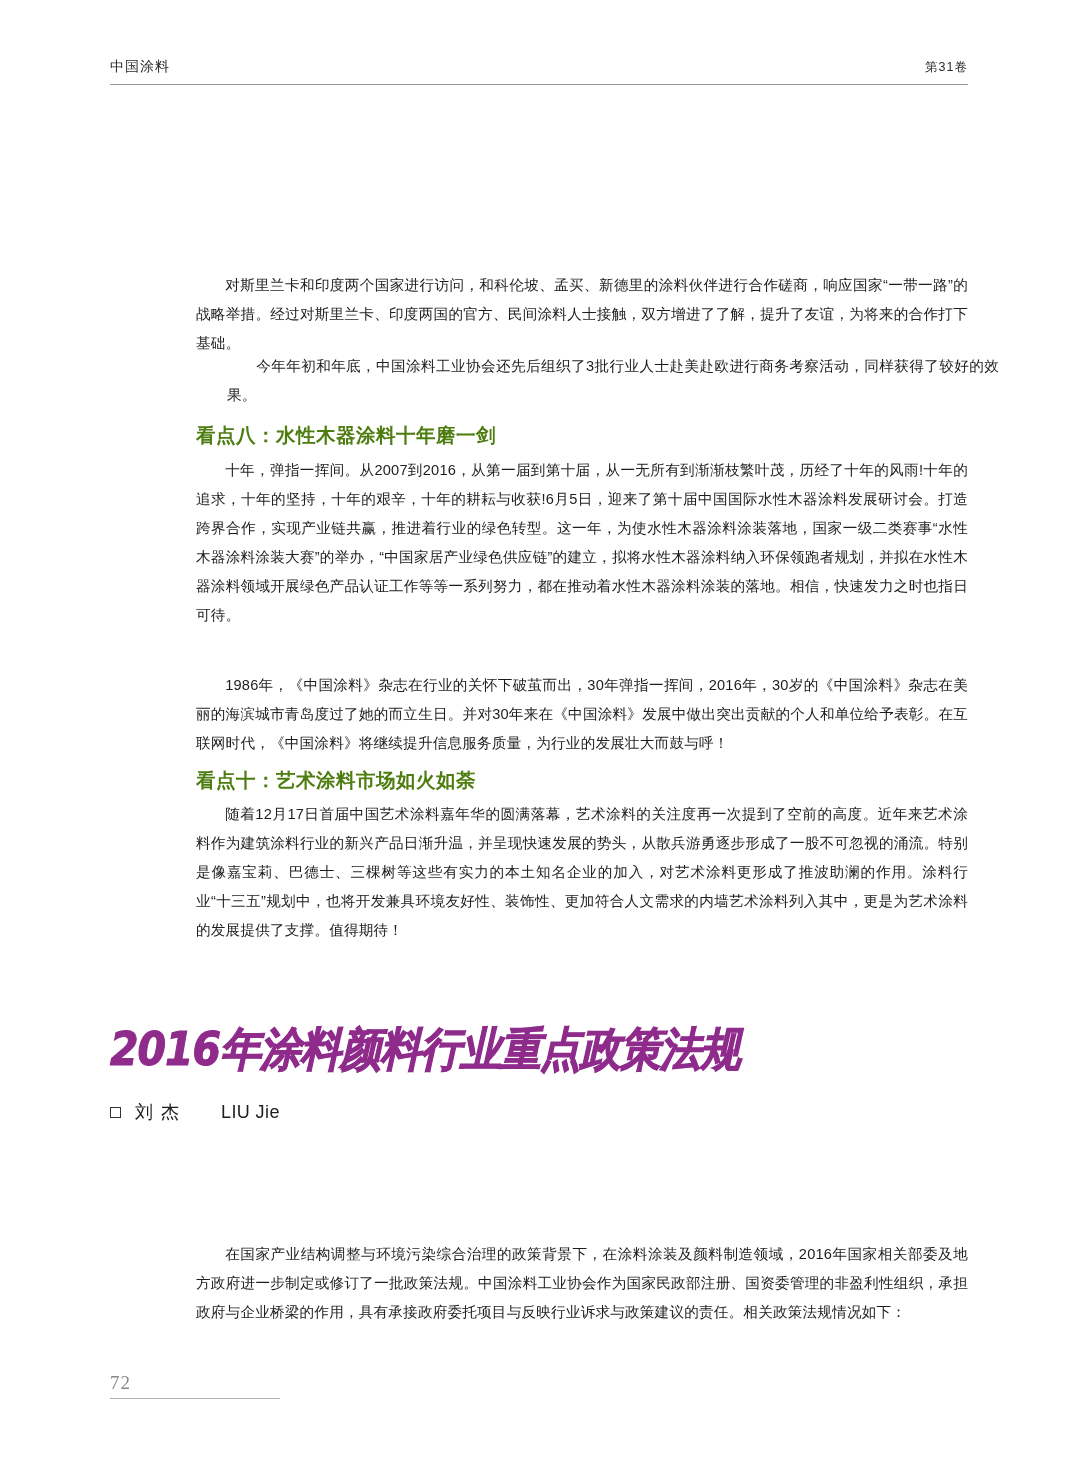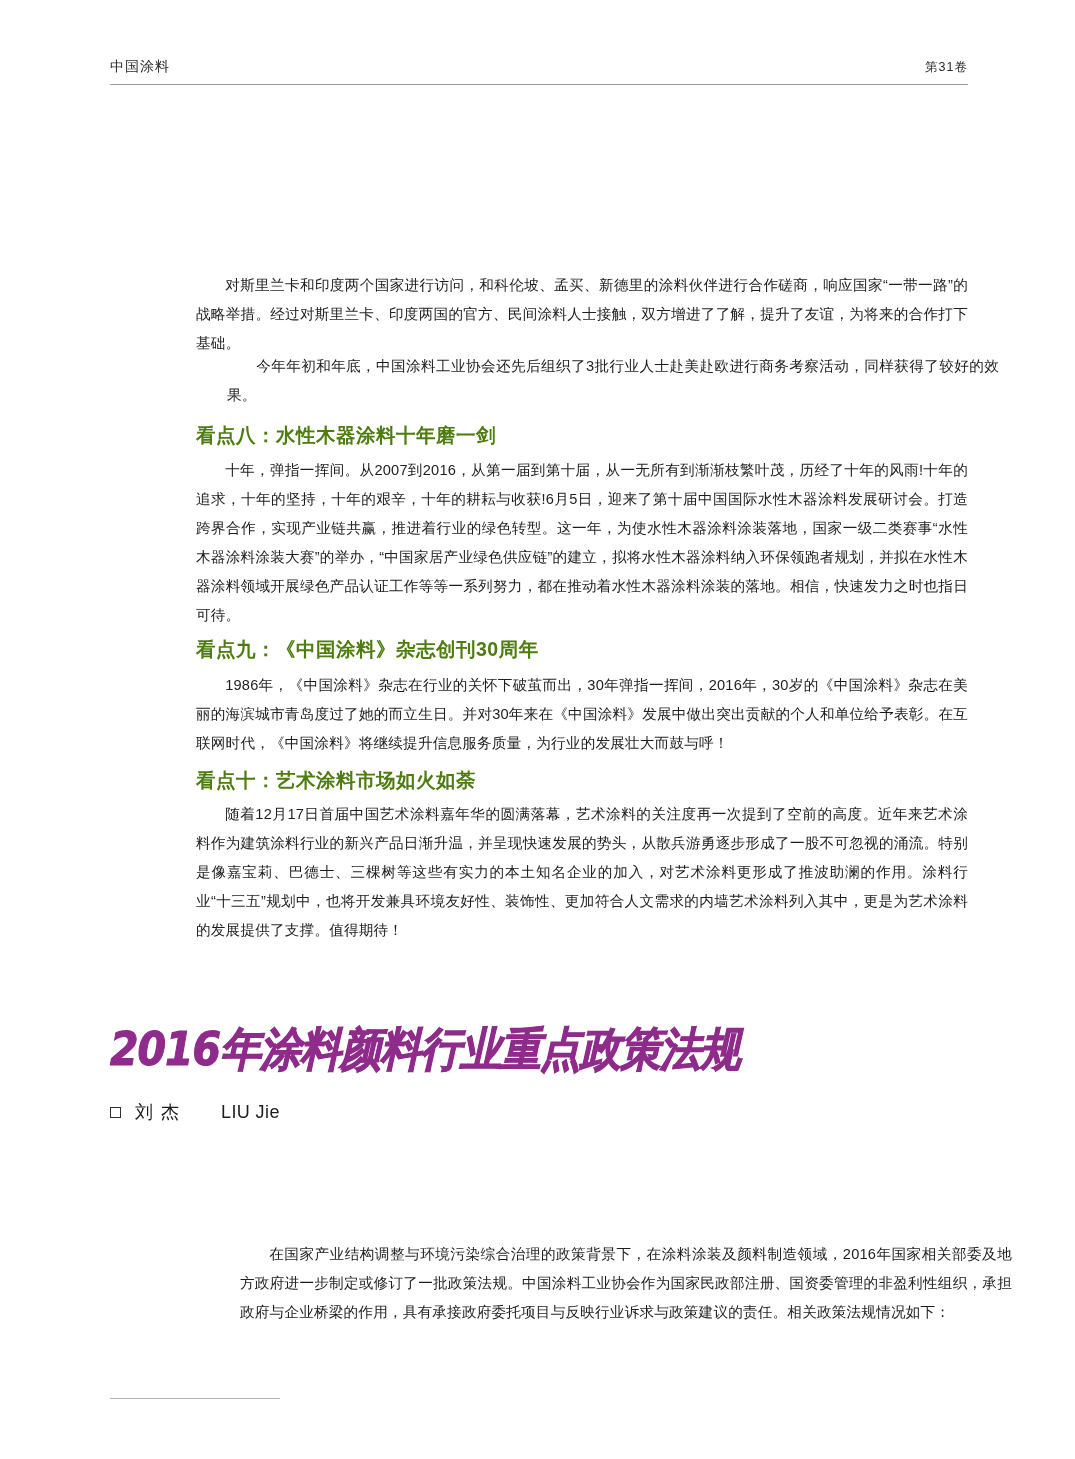--- a/index.html
+++ b/index.html
@@ -113,21 +113,21 @@
     margin-right: 14px;
   }
   .byline .name {
     letter-spacing: 8px;
     min-width: 86px;
   }
   .byline .pinyin {
     letter-spacing: 0.4px;
   }
 
-  #para6 { top: 1240px; margin-left: 44px; }
+  #para6 { top: 1240px; }
 
   
   .footer {
     position: absolute;
     left: 110px;
     top: 1372px;
     width: 300px;
   }
   .footer .pagenum {
     font-size: 19px;
@@ -166,35 +166,37 @@
     <span class="hdr-right">第31卷</span>
   </div>
   <div class="header-rule"></div>
 
   <p class="body indent col" id="para1">对斯里兰卡和印度两个国家进行访问，和科伦坡、孟买、新德里的涂料伙伴进行合作磋商，响应国家“一带一路”的战略举措。经过对斯里兰卡、印度两国的官方、民间涂料人士接触，双方增进了了解，提升了友谊，为将来的合作打下基础。</p>
   <p class="body indent col" id="para2">今年年初和年底，中国涂料工业协会还先后组织了3批行业人士赴美赴欧进行商务考察活动，同样获得了较好的效果。</p>
 
   <h2 class="redhead col" id="head8">看点八：水性木器涂料十年磨一剑</h2>
   <p class="body indent col" id="para3">十年，弹指一挥间。从2007到2016，从第一届到第十届，从一无所有到渐渐枝繁叶茂，历经了十年的风雨!十年的追求，十年的坚持，十年的艰辛，十年的耕耘与收获!6月5日，迎来了第十届中国国际水性木器涂料发展研讨会。打造跨界合作，实现产业链共赢，推进着行业的绿色转型。这一年，为使水性木器涂料涂装落地，国家一级二类赛事“水性木器涂料涂装大赛”的举办，“中国家居产业绿色供应链”的建立，拟将水性木器涂料纳入环保领跑者规划，并拟在水性木器涂料领域开展绿色产品认证工作等等一系列努力，都在推动着水性木器涂料涂装的落地。相信，快速发力之时也指日可待。</p>
 
-  <h2 class="redhead col" id="head9">看点九：《中国涂料》杂志创刊30周年</h2>
   <p class="body indent col" id="para4">1986年，《中国涂料》杂志在行业的关怀下破茧而出，30年弹指一挥间，2016年，30岁的《中国涂料》杂志在美丽的海滨城市青岛度过了她的而立生日。并对30年来在《中国涂料》发展中做出突出贡献的个人和单位给予表彰。在互联网时代，《中国涂料》将继续提升信息服务质量，为行业的发展壮大而鼓与呼！</p>
 
   <h2 class="redhead col" id="head10">看点十：艺术涂料市场如火如荼</h2>
   <p class="body indent col" id="para5">随着12月17日首届中国艺术涂料嘉年华的圆满落幕，艺术涂料的关注度再一次提到了空前的高度。近年来艺术涂料作为建筑涂料行业的新兴产品日渐升温，并呈现快速发展的势头，从散兵游勇逐步形成了一股不可忽视的涌流。特别是像嘉宝莉、巴德士、三棵树等这些有实力的本土知名企业的加入，对艺术涂料更形成了推波助澜的作用。涂料行业“十三五”规划中，也将开发兼具环境友好性、装饰性、更加符合人文需求的内墙艺术涂料列入其中，更是为艺术涂料的发展提供了支撑。值得期待！</p>
 
   <div class="article-title">2016年涂料颜料行业重点政策法规</div>
 
   <div class="byline">
     <span class="sq"></span>
     <span class="name">刘杰</span>
     <span class="pinyin">LIU Jie</span>
   </div>
 
   <p class="body indent col" id="para6">在国家产业结构调整与环境污染综合治理的政策背景下，在涂料涂装及颜料制造领域，2016年国家相关部委及地方政府进一步制定或修订了一批政策法规。中国涂料工业协会作为国家民政部注册、国资委管理的非盈利性组织，承担政府与企业桥梁的作用，具有承接政府委托项目与反映行业诉求与政策建议的责任。相关政策法规情况如下：</p>
 
+  <div class="footer">
+    <div class="pagenum">72</div>
+  </div>
   <div class="footer-rule"></div>
   <div class="footer" style="top:1480px;">
     <div class="f-cn">年终大盘点</div>
     <div class="f-en">Year-end Highlights</div>
   </div>
 
 </div>
 
 </body></html>

